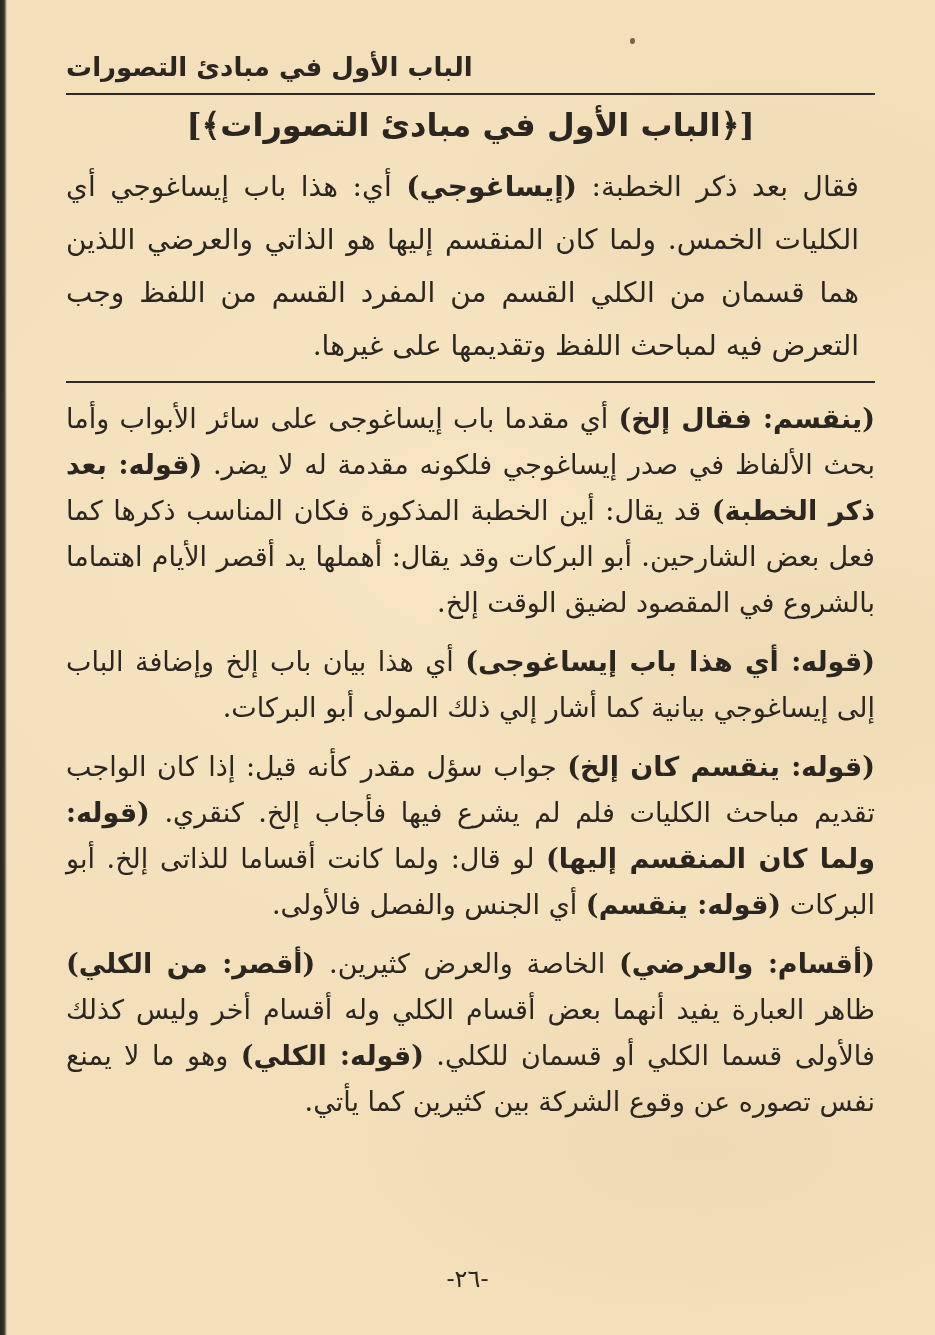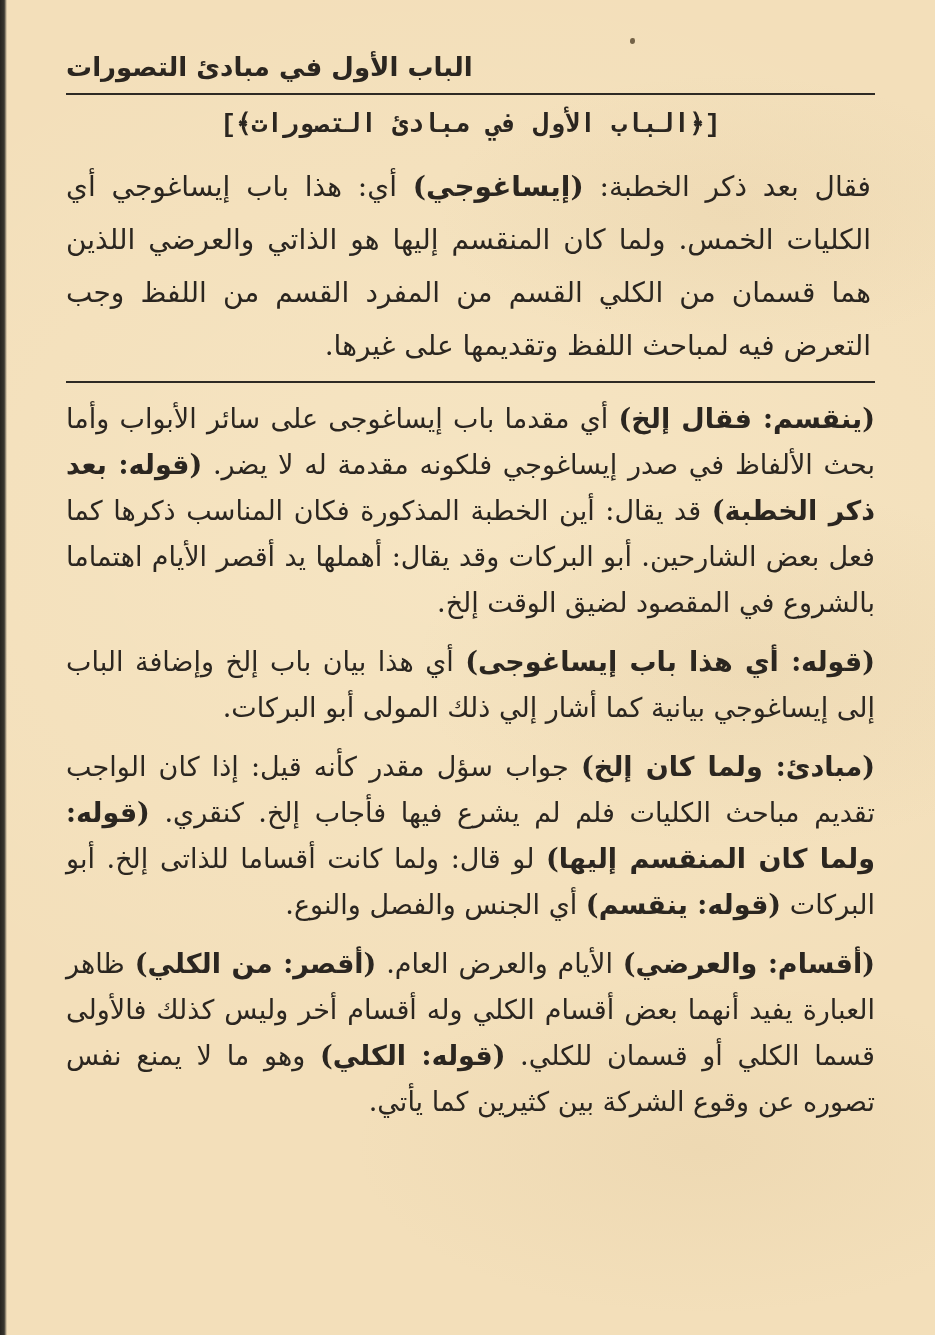--- a/index.html
+++ b/index.html
@@ -34,28 +34,27 @@
     font-size:26px;line-height:34px;font-weight:600;
     letter-spacing:0;
   }
   .rule{
     border:none;height:0;
     border-top:2.5px solid #2e2a24;
     margin:9px 0 0 0;
   }
   .section-title{
     direction:rtl;text-align:center;
-    font-weight:700;font-size:26px;line-height:46px;
+    font-weight:700;font-size:32px;line-height:46px;
     margin-top:7px;
-    font-family:Liberation Mono, monospace;
   }
   .matn-par{
     direction:rtl;text-align:justify;
     font-size:28px;line-height:53px;
-    margin:12px 4px 0 0;
+    margin:12px 16px 0 0;
   }
   .sharh-title{margin-top:9px;}
   .sharh-par{
     direction:rtl;text-align:justify;
     font-size:27px;line-height:46px;
     margin:13px 0 0 0;
   }
   .bold{font-weight:700;}
   .page-number{
     position:absolute;left:0;right:0;bottom:42px;
@@ -78,18 +77,19 @@
 
     <div class="section-title matn-title">[﴿الباب الأول في مبادئ التصورات﴾]</div>
 
     <p class="matn-par"><span>فقال بعد ذكر الخطبة: </span><span class="bold">(إيساغوجي)</span><span> أي: هذا باب إيساغوجي أي الكليات الخمس. ولما كان المنقسم إليها هو الذاتي والعرضي اللذين هما قسمان من الكلي القسم من المفرد القسم من اللفظ وجب التعرض فيه لمباحث اللفظ وتقديمها على غيرها.</span></p>
 
     <hr class="rule">
 
 
     <p class="sharh-par"><span class="bold">(ينقسم: فقال إلخ)</span><span> أي مقدما باب إيساغوجى على سائر الأبواب وأما بحث الألفاظ في صدر إيساغوجي فلكونه مقدمة له لا يضر. </span><span class="bold">(قوله: بعد ذكر الخطبة)</span><span> قد يقال: أين الخطبة المذكورة فكان المناسب ذكرها كما فعل بعض الشارحين. أبو البركات وقد يقال: أهملها يد أقصر الأيام اهتماما بالشروع في المقصود لضيق الوقت إلخ.</span></p>
     <p class="sharh-par"><span class="bold">(قوله: أي هذا باب إيساغوجى)</span><span> أي هذا بيان باب إلخ وإضافة الباب إلى إيساغوجي بيانية كما أشار إلي ذلك المولى أبو البركات.</span></p>
-    <p class="sharh-par"><span class="bold">(مبادئ: ولما كان إلخ)</span><span> جواب سؤل مقدر كأنه قيل: إذا كان الواجب تقديم مباحث الكليات فلم لم يشرع فيها فأجاب إلخ. كنقري. </span><span class="bold">(قوله: ولما كان المنقسم إليها)</span><span> لو قال: ولما كانت أقساما للذاتى إلخ. أبو البركات </span><span class="bold">(قوله: ينقسم)</span><span> أي الجنس والفصل والنوع.</span></p>
-    <p class="sharh-par"><span class="bold">(أقسام: والعرضي)</span><span> الأيام والعرض العام. </span><span class="bold">(أقصر: من الكلي)</span><span> ظاهر العبارة يفيد أنهما بعض أقسام الكلي وله أقسام أخر وليس كذلك فالأولى قسما الكلي أو قسمان للكلي. </span><span class="bold">(قوله: الكلي)</span><span> وهو ما لا يمنع نفس تصوره عن وقوع الشركة بين كثيرين كما يأتي.</span></p>
+    <p class="sharh-par"><span class="bold">(قوله: ينقسم كان إلخ)</span><span> جواب سؤل مقدر كأنه قيل: إذا كان الواجب تقديم مباحث الكليات فلم لم يشرع فيها فأجاب إلخ. كنقري. </span><span class="bold">(قوله: ولما كان المنقسم إليها)</span><span> لو قال: ولما كانت أقساما للذاتى إلخ. أبو البركات </span><span class="bold">(قوله: ينقسم)</span><span> أي الجنس والفصل فالأولى.</span></p>
+    <p class="sharh-par"><span class="bold">(أقسام: والعرضي)</span><span> الخاصة والعرض كثيرين. </span><span class="bold">(أقصر: من الكلي)</span><span> ظاهر العبارة يفيد أنهما بعض أقسام الكلي وله أقسام أخر وليس كذلك فالأولى قسما الكلي أو قسمان للكلي. </span><span class="bold">(قوله: الكلي)</span><span> وهو ما لا يمنع نفس تصوره عن وقوع الشركة بين كثيرين كما يأتي.</span></p>
 
   </div>
 
+  <div class="page-number">-٢٦-</div>
 </div>
 
 </body></html>

